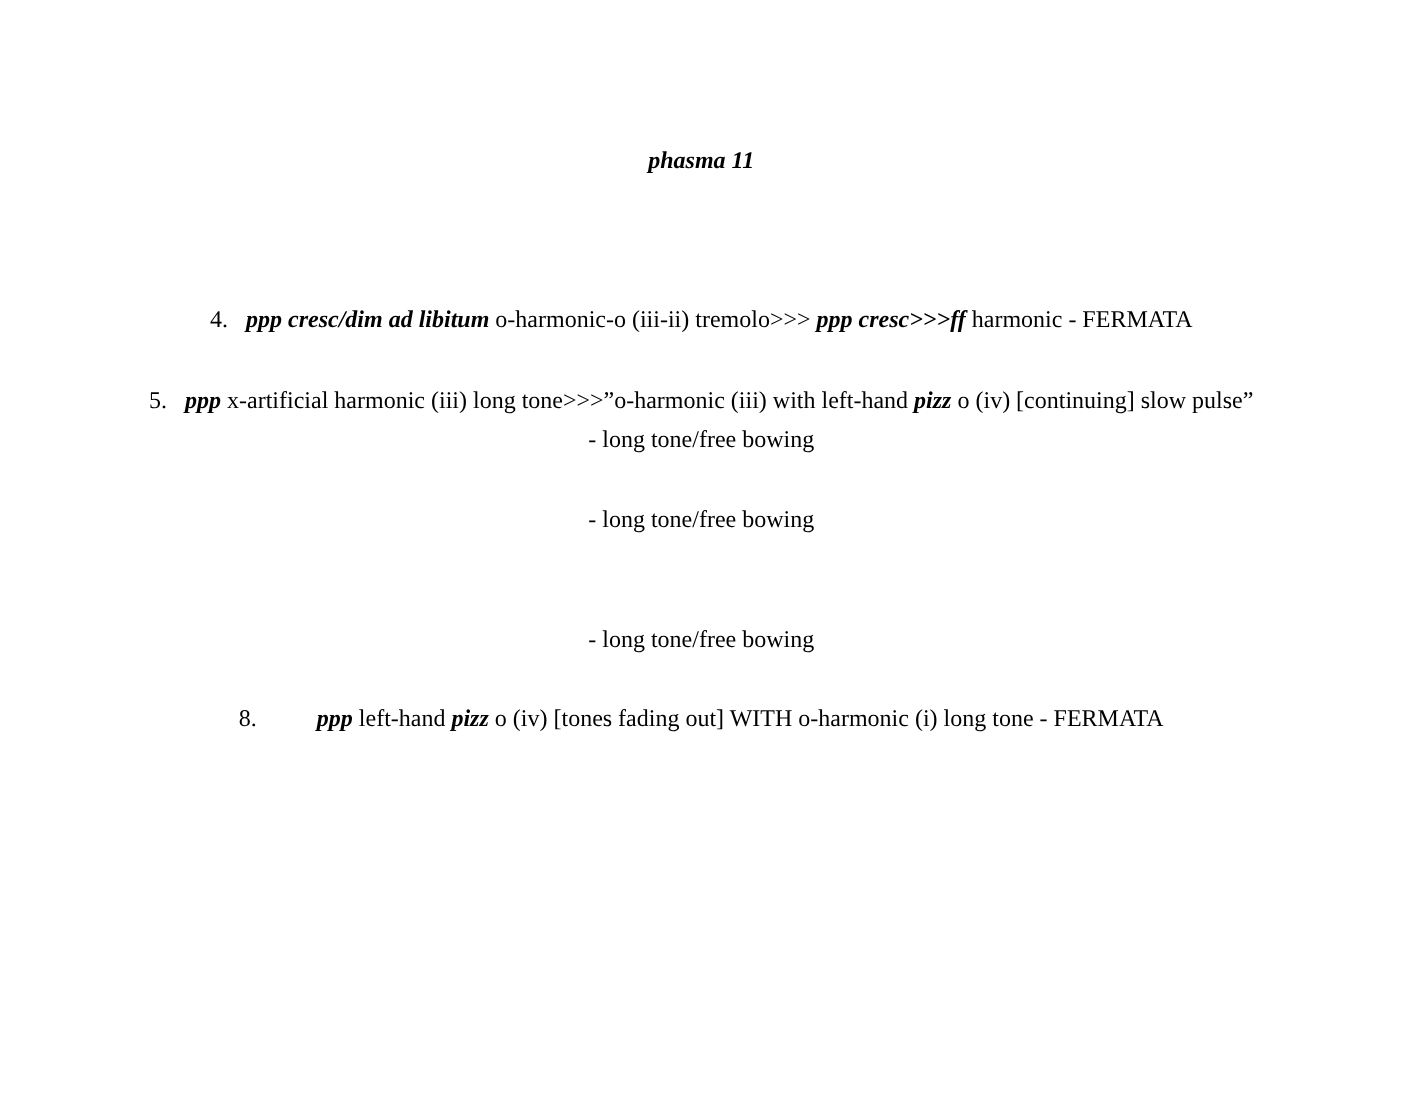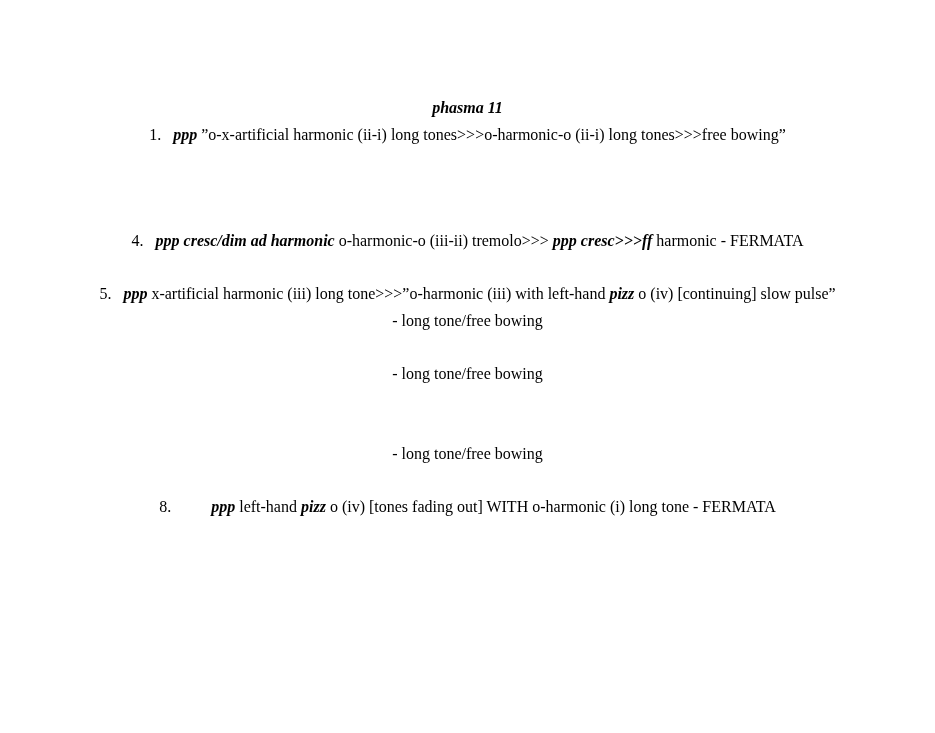--- a/index.html
+++ b/index.html
@@ -28,25 +28,24 @@
     font-weight: bold;
     font-style: italic;
   }
 </style>
 </head>
 <body>
 
 <div class="page">
   <div class="line bi">phasma 11</div>
   <div>
-      <div class="line"><span>1.   </span><span class="bi">ppp</span><span> ”o-x-artificial harmonic (ii-i) long tones&gt;&gt;&gt;o-harmonic-o (ii-i) long tones&gt;&gt;&gt;free bowing”</span></div>
       <div class="line">&nbsp;</div>
       <div class="line">&nbsp;</div>
       <div class="line">&nbsp;</div>
-      <div class="line"><span>4.   </span><span class="bi">ppp cresc/dim ad harmonic</span><span> o-harmonic-o (iii-ii) tremolo&gt;&gt;&gt; </span><span class="bi">ppp cresc&gt;&gt;&gt;ff</span><span> harmonic - FERMATA</span></div>
+      <div class="line"><span>4.   </span><span class="bi">ppp cresc/dim ad libitum</span><span> o-harmonic-o (iii-ii) tremolo&gt;&gt;&gt; </span><span class="bi">ppp cresc&gt;&gt;&gt;ff</span><span> harmonic - FERMATA</span></div>
       <div class="line">&nbsp;</div>
       <div class="line"><span>5.   </span><span class="bi">ppp</span><span> x-artificial harmonic (iii) long tone&gt;&gt;&gt;”o-harmonic (iii) with left-hand </span><span class="bi">pizz</span><span> o (iv) [continuing] slow pulse”</span></div>
       <div class="line"><span>- long tone/free bowing</span></div>
       <div class="line">&nbsp;</div>
       <div class="line"><span>- long tone/free bowing</span></div>
       <div class="line">&nbsp;</div>
       <div class="line">&nbsp;</div>
       <div class="line"><span>- long tone/free bowing</span></div>
       <div class="line">&nbsp;</div>
       <div class="line"><span>8.          </span><span class="bi">ppp</span><span> left-hand </span><span class="bi">pizz</span><span> o (iv) [tones fading out] WITH o-harmonic (i) long tone - FERMATA</span></div>

